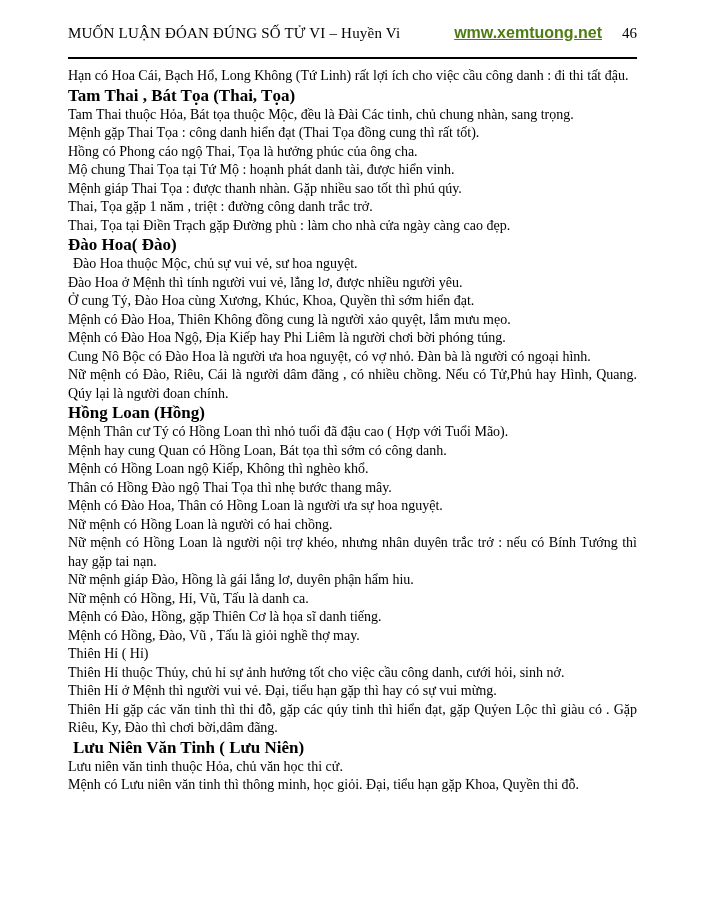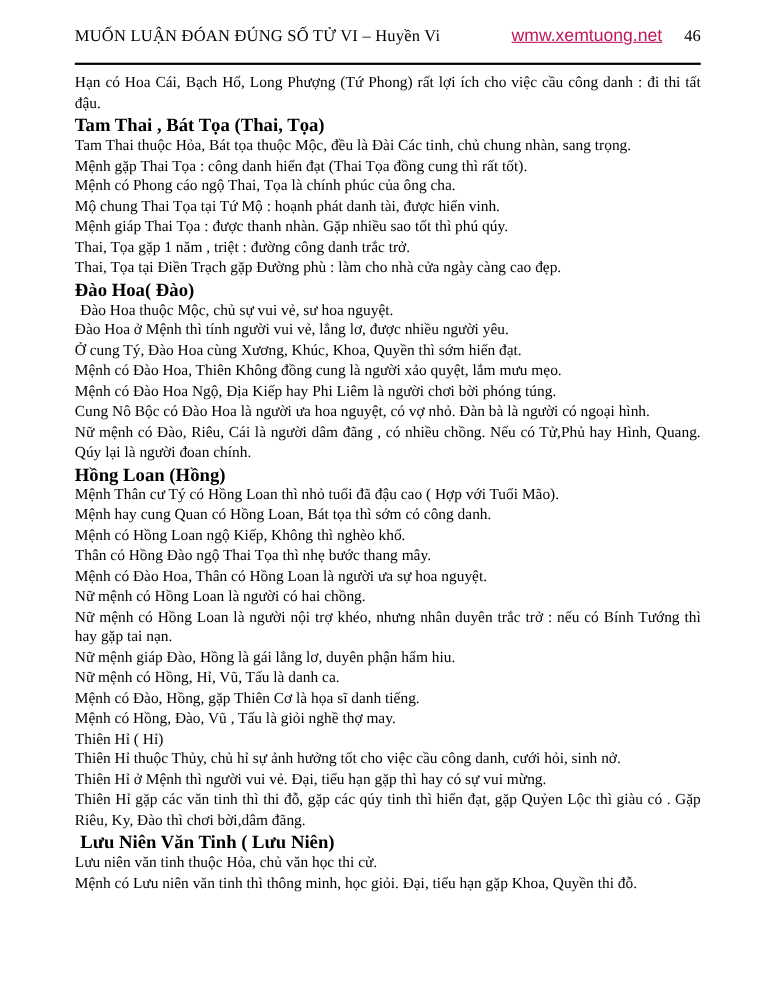--- a/index.html
+++ b/index.html
@@ -18,23 +18,23 @@
     display:flex;justify-content:space-between;align-items:baseline;
   }
   .doc-title{
     font-size:15px;
     letter-spacing:0.2px;
     white-space:nowrap;
   }
   .header-right{display:flex;align-items:baseline;}
   .site-link{
     font-family:"Liberation Sans", sans-serif;
-    font-weight:normal;
+    font-weight:bold;
     font-size:16px;
-    color:#be185d;
+    color:#4d7c0f;
     text-decoration:underline;
     cursor:pointer;
     white-space:nowrap;
   }
   .page-num{
     font-size:15px;
     margin-left:20px;
   }
   .rule{
     position:absolute;
@@ -69,26 +69,26 @@
     <span class="header-right">
       <a class="site-link" href="#">wmw.xemtuong.net</a>
       <span class="page-num">46</span>
     </span>
   </div>
 
   <div class="rule"></div>
 
   <div class="body-text">
 
-    <p>Hạn có Hoa Cái, Bạch Hổ, Long Phượng (Tứ Phong) rất lợi ích cho việc cầu công danh : đi thi tất đậu.</p>
+    <p>Hạn có Hoa Cái, Bạch Hổ, Long Không (Tứ Linh) rất lợi ích cho việc cầu công danh : đi thi tất đậu.</p>
 
     <h2>Tam Thai , Bát Tọa (Thai, Tọa)</h2>
     <p>Tam Thai thuộc Hỏa, Bát tọa thuộc Mộc, đều là Đài Các tinh, chủ chung nhàn, sang trọng.</p>
     <p>Mệnh gặp Thai Tọa : công danh hiển đạt (Thai Tọa đồng cung thì rất tốt).</p>
-    <p>Mệnh có Phong cáo ngộ Thai, Tọa là chính phúc của ông cha.</p>
+    <p>Hồng có Phong cáo ngộ Thai, Tọa là hưởng phúc của ông cha.</p>
     <p>Mộ chung Thai Tọa tại Tứ Mộ : hoạnh phát danh tài, được hiển vinh.</p>
     <p>Mệnh giáp Thai Tọa : được thanh nhàn. Gặp nhiều sao tốt thì phú qúy.</p>
     <p>Thai, Tọa gặp 1 năm , triệt : đường công danh trắc trở.</p>
     <p>Thai, Tọa tại Điền Trạch gặp Đường phù : làm cho nhà cửa ngày càng cao đẹp.</p>
 
     <h2>Đào Hoa( Đào)</h2>
     <p class="indent">Đào Hoa thuộc Mộc, chủ sự vui vẻ, sư hoa nguyệt.</p>
     <p>Đào Hoa ở Mệnh thì tính người vui vẻ, lẳng lơ, được nhiều người yêu.</p>
     <p>Ở cung Tý, Đào Hoa cùng Xương, Khúc, Khoa, Quyền thì sớm hiển đạt.</p>
     <p>Mệnh có Đào Hoa, Thiên Không đồng cung là người xảo quyệt, lắm mưu mẹo.</p>

